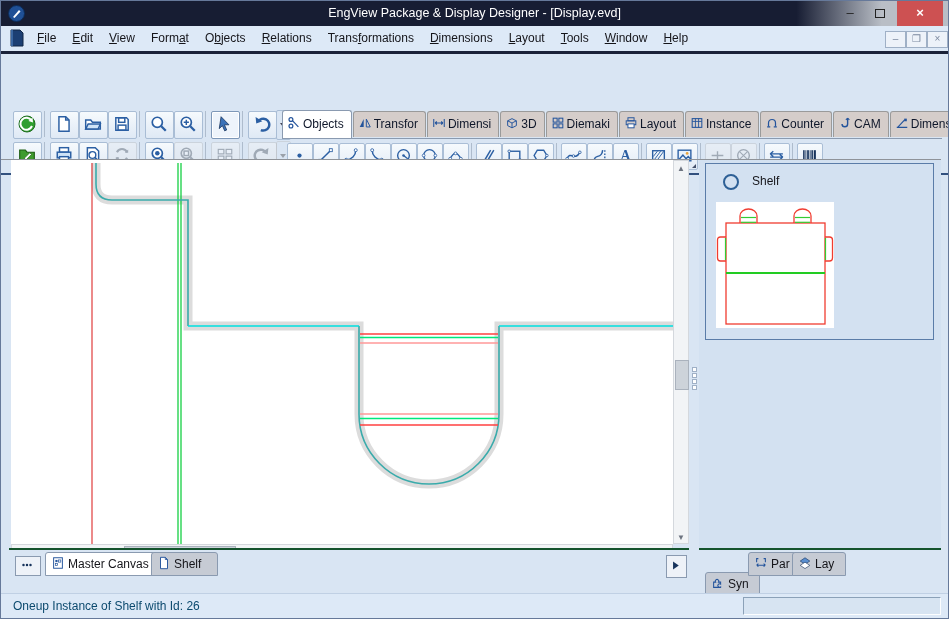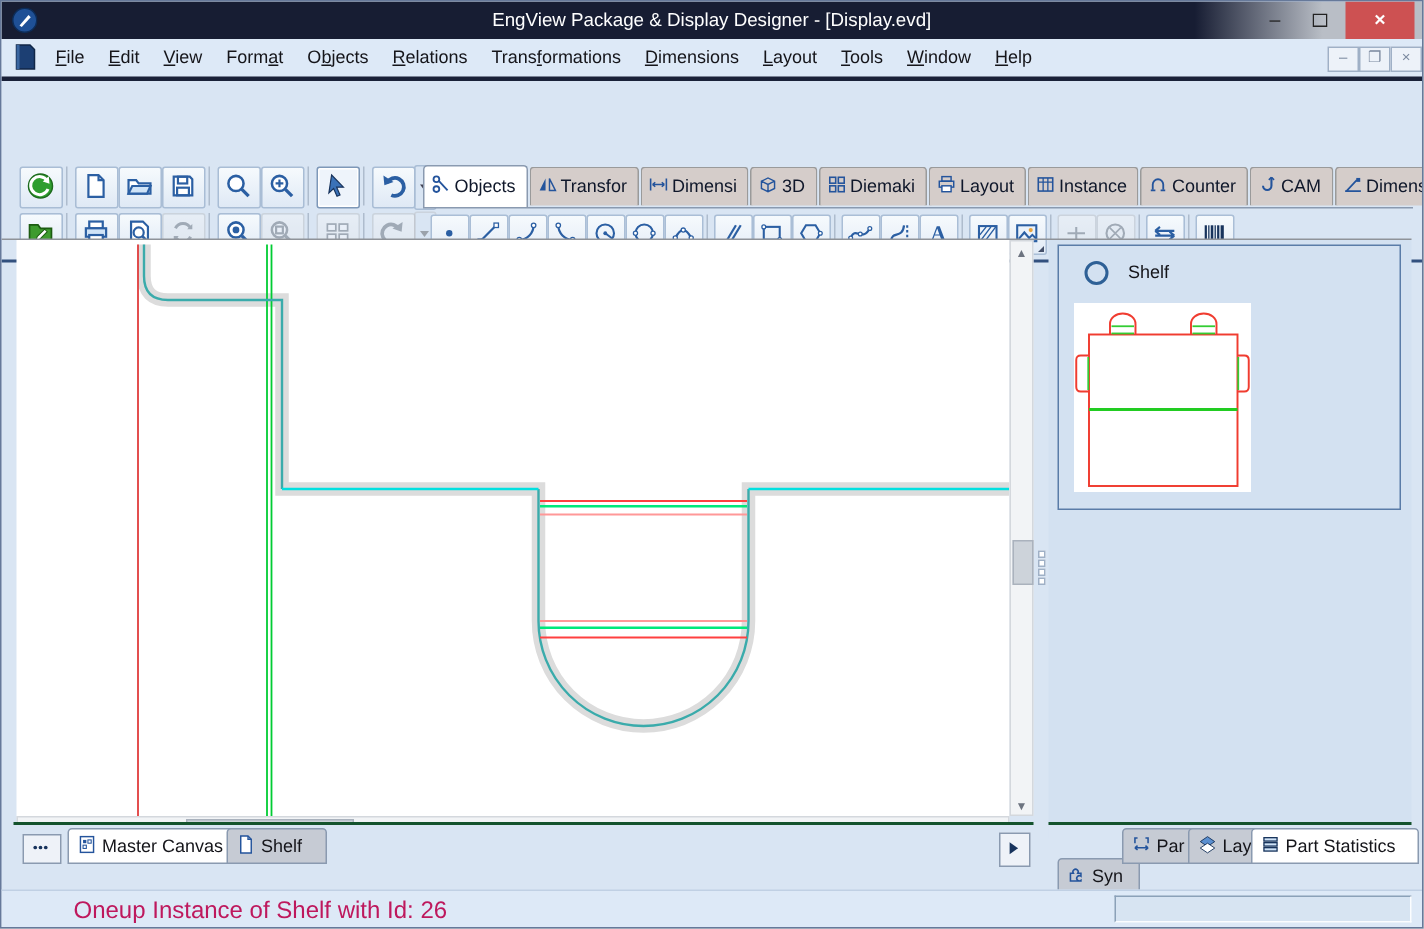--- a/index.html
+++ b/index.html
@@ -85,21 +85,21 @@
     font-size:12px;line-height:22px;color:#15151a;padding:0 8px 0 5px;background:#c6cbd4;white-space:nowrap;}
   .btab svg{width:14px;height:14px;vertical-align:-2px;margin-right:3px;color:#24549c;}
   .btab.white{background:#fff;}
   #dotsbtn{position:absolute;left:6px;top:6px;width:24px;height:18px;background:#eef2f8;
     border:1px solid #8a9ab0;color:#24549c;}
   #dotsbtn svg{width:16px;height:14px;margin:1px 3px;}
   #playbtn{left:657px;top:5px;width:19px;height:21px;background:#eef2f8;border:1px solid #8a9ab0;position:absolute;}
   #playbtn svg{width:13px;height:13px;margin:3px 2px;}
   
   #statusbar{left:0;top:592px;width:947px;height:25px;background:var(--menubar-bg,#dde9f7);border-top:1px solid #c0d0e4;}
-  #statustext{position:absolute;left:12px;top:5px;font-size:16px;color:#be185d;margin-left:36px;}
+  #statustext{position:absolute;left:12px;top:5px;font-size:12px;color:#0c4a6e;}
   #statusfield{position:absolute;left:742px;top:3px;width:196px;height:16px;background:#d7e4f2;
     border-top:1px solid #8ba1b8;border-left:1px solid #8ba1b8;border-bottom:1px solid #fbfdff;border-right:1px solid #fbfdff;}
   
   .ln-shadow{stroke:var(--shadow-gray,#dcdcdc);stroke-width:9;fill:none;}
   .ln-red{stroke:var(--line-red,#e03c3c);stroke-width:1.2;}
   .ln-green{stroke:var(--line-green,#00cc33);stroke-width:1.2;}
   .ln-teal{stroke:var(--line-teal,#3aabab);stroke-width:1.6;fill:none;}
   .ln-cyan{stroke:var(--line-cyan,#00e0e0);stroke-width:1.6;}
   .ln-band-red{stroke:#ff4040;stroke-width:1.4;}
   .ln-band-green{stroke:var(--band-green,#00e87c);stroke-width:1.6;}
@@ -492,26 +492,19 @@
       <div class="btab" style="left: 6px; width: 40px; margin-top: 20px;"><span><svg viewBox="0 0 16 16">
             <path d="M3,7 h2.2 a2,2 0 1 1 3.4,0 H11 v2.3 a2,2 0 1 0 0,3.2 V13 H3 Z" stroke="currentColor" fill="none" stroke-width="1.2"></path>
           </svg></span><span>Syn</span></div>
       <div class="btab" style="left: 49px; width: 41px;"><span><svg viewBox="0 0 16 16">
             <path d="M5,3 H3 V7 M11,3 h2 v4 M3,10.5 h10 M3,10.5 l2,-1.7 M3,10.5 l2,1.7 M13,10.5 l-2,-1.7 M13,10.5 l-2,1.7" stroke="currentColor" fill="none" stroke-width="1.2"></path>
           </svg></span><span>Par</span></div>
       <div class="btab" style="left: 93px; width: 39px;"><span><svg viewBox="0 0 16 16">
             <path d="M8,2 L13.5,5.8 L8,9.5 L2.5,5.8 Z" fill="#5a8fd0" stroke="#17335c" stroke-width=".7"></path>
             <path d="M8,7 L13.5,10.7 L8,14.4 L2.5,10.7 Z" fill="#fff" stroke="#17335c" stroke-width=".7"></path>
           </svg></span><span>Lay</span></div>
-      <div class="btab white" style="left: 135px; width: 97px;"><span><svg viewBox="0 0 16 16">
-            <g stroke="#17335c" fill="#cfe3f7" stroke-width="1">
-              <rect x="3" y="2.8" width="10" height="2.6"></rect>
-              <rect x="3" y="6.6" width="10" height="2.6"></rect>
-              <rect x="3" y="10.4" width="10" height="2.6"></rect>
-            </g>
-          </svg></span><span>Part Statistics</span></div>
     </div>
 
   <div id="statusbar" class="abs">
     <div id="statustext">Oneup Instance of Shelf  with Id:  26</div>
     <div id="statusfield"></div>
   </div>
 </div>
 
 </body></html>

